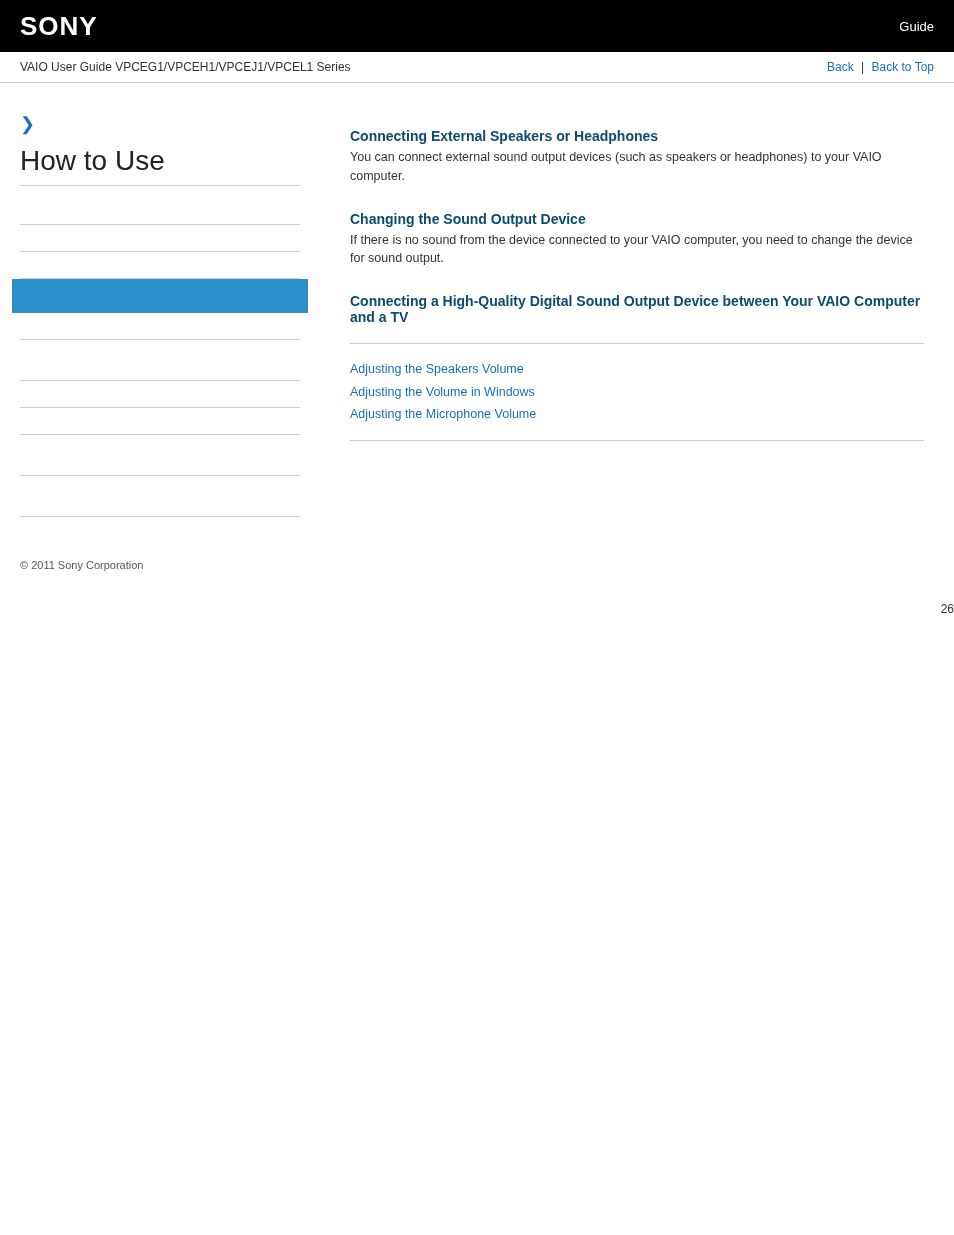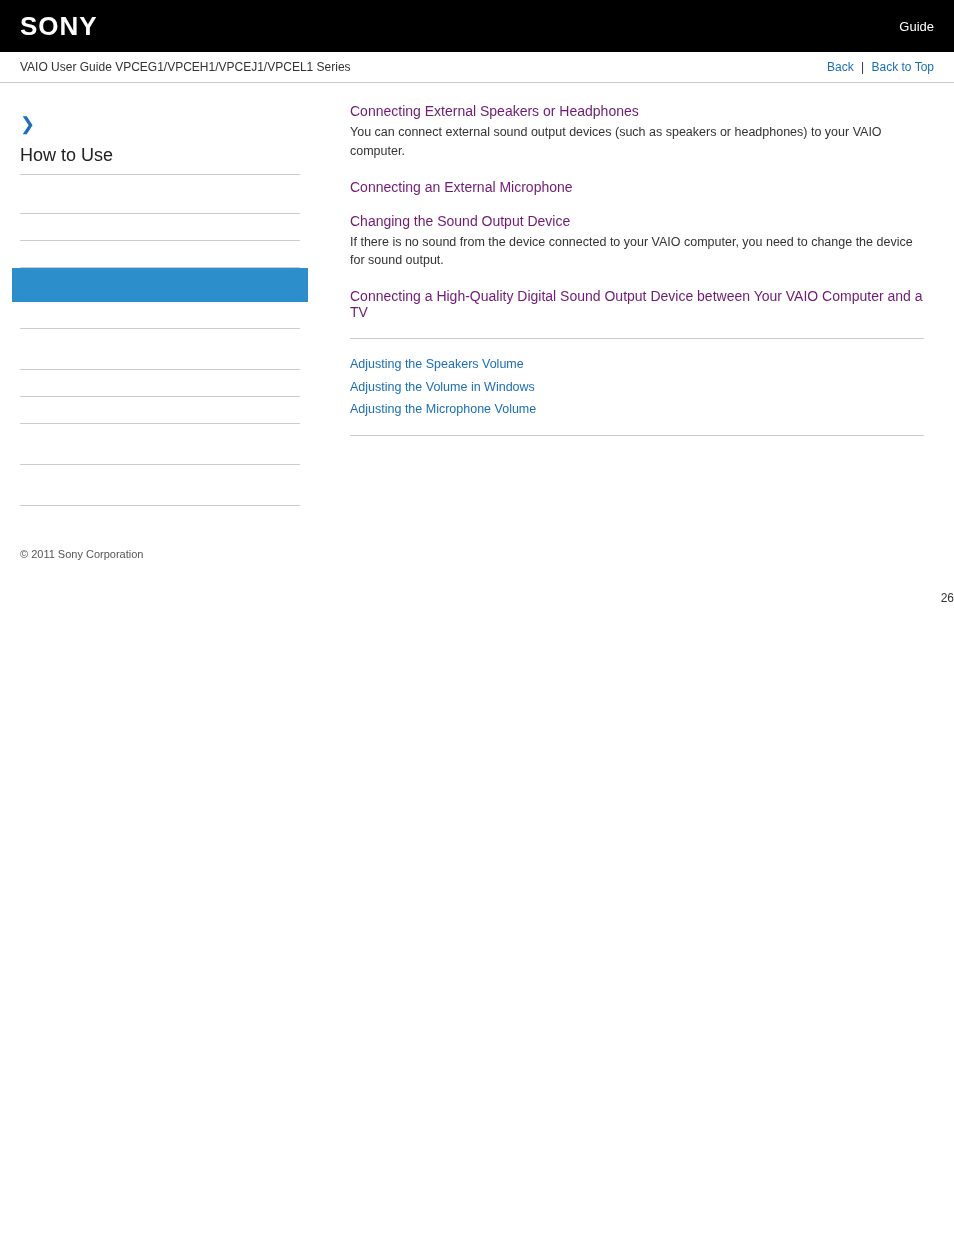--- a/index.html
+++ b/index.html
@@ -72,21 +72,21 @@
     }
 
     .sidebar-arrow {
       color: #1a6ebf;
       font-size: 18px;
       margin-bottom: 10px;
       margin-top: 10px;
     }
 
     .sidebar-title {
-      font-size: 18px;
+      font-size: 28px;
       font-weight: normal;
       color: #222;
       margin-bottom: 12px;
       border-bottom: 1px solid #ccc;
       padding-bottom: 8px;
     }
 
     .sidebar-item {
       border-bottom: 1px solid #ccc;
       padding: 6px 0;
@@ -112,27 +112,28 @@
     .content {
       flex: 1;
       padding: 20px 30px 20px 30px;
     }
 
     .content-section {
       margin-bottom: 18px;
     }
 
     .content-link {
-      color: #701a75;
+      color: #0c4a6e;
       font-size: 14px;
-      font-weight: normal;
+      font-weight: bold;
       text-decoration: none;
       display: block;
       margin-bottom: 4px;
       cursor: pointer;
+      margin-top: 25px;
     }
 
     .content-desc {
       font-size: 12.5px;
       color: #333;
       line-height: 1.5;
       margin-bottom: 6px;
     }
 
     .content-divider {
@@ -210,21 +211,20 @@
   </div>
 
   <div class="content">
 
     <div class="content-section">
       <a class="content-link">Connecting External Speakers or Headphones</a>
       <p class="content-desc">You can connect external sound output devices (such as speakers or headphones) to your VAIO computer.</p>
     </div>
 
     <div class="content-section">
-      <a class="content-link">Connecting an External Microphone</a>
     </div>
 
     <div class="content-section">
       <a class="content-link">Changing the Sound Output Device</a>
       <p class="content-desc">If there is no sound from the device connected to your VAIO computer, you need to change the device for sound output.</p>
     </div>
 
     <div class="content-section">
       <a class="content-link">Connecting a High-Quality Digital Sound Output Device between Your VAIO Computer and a TV</a>
     </div>

